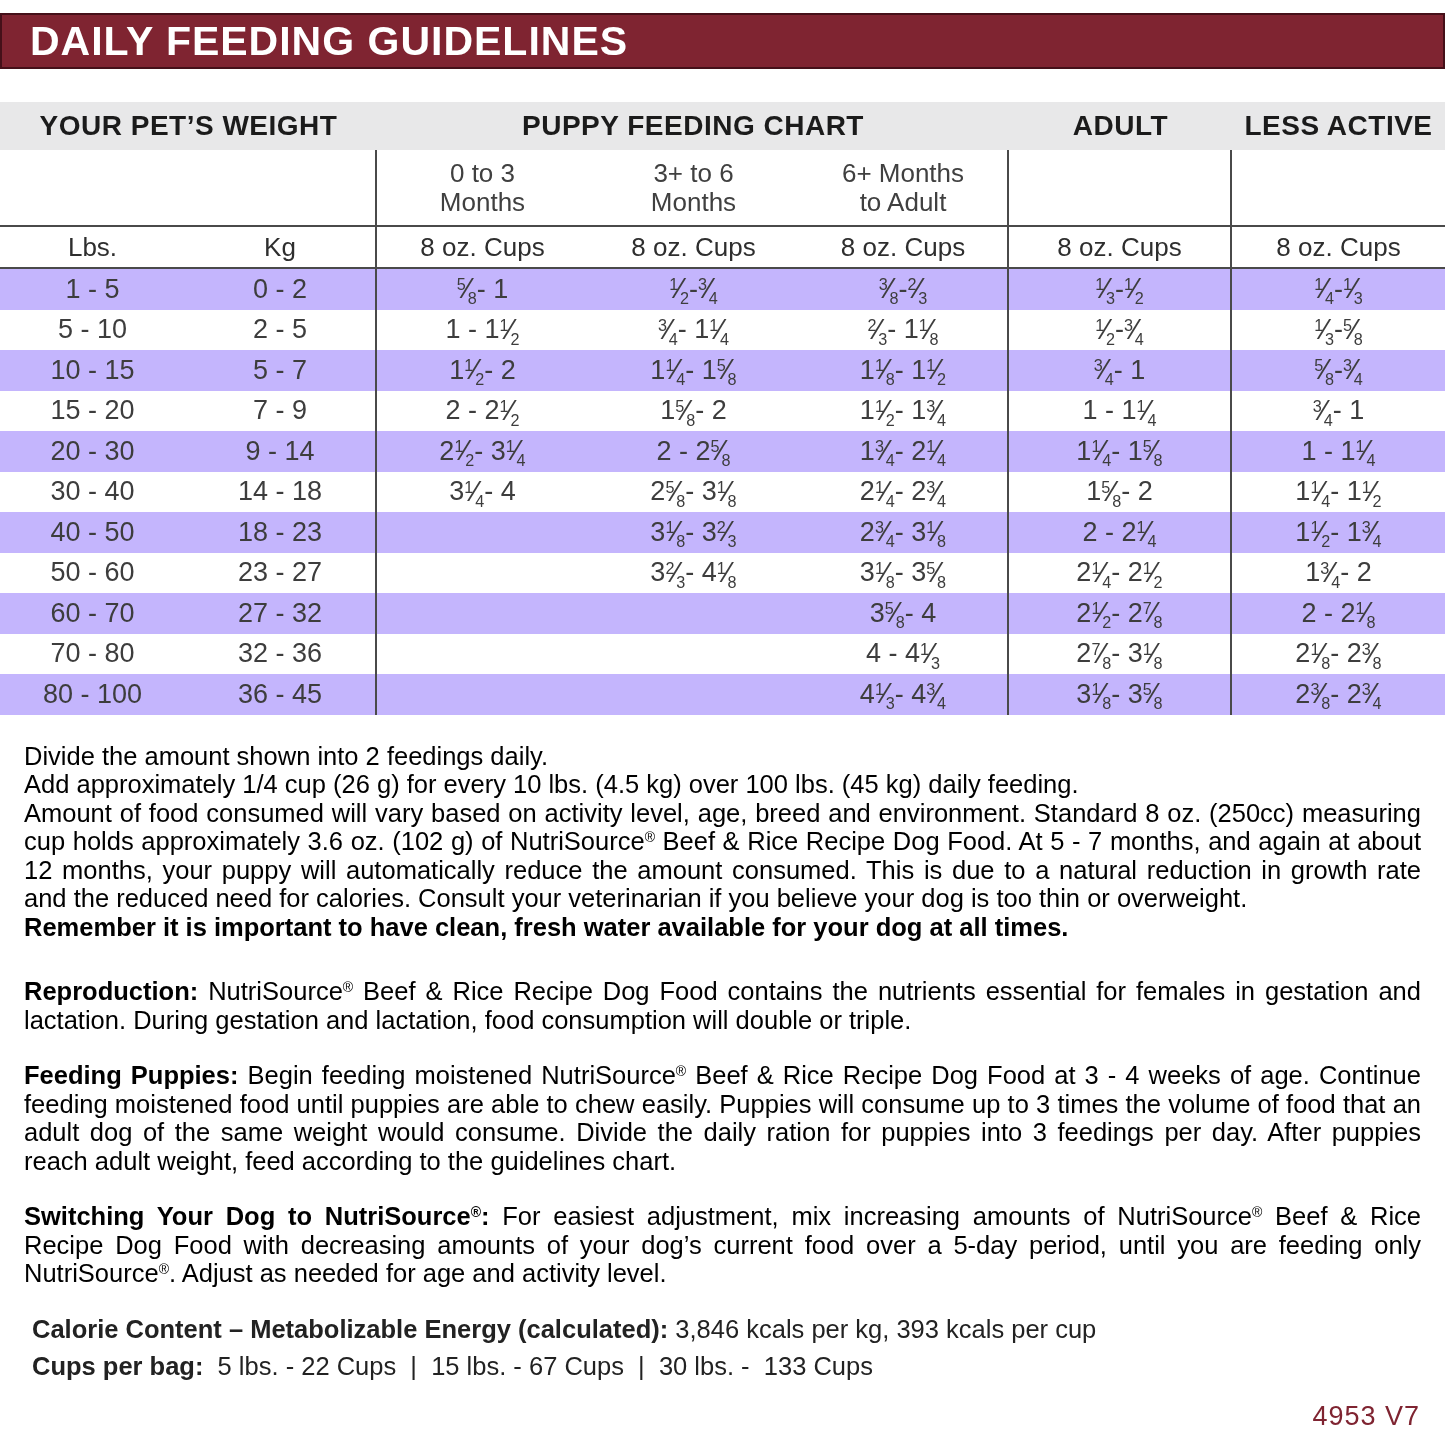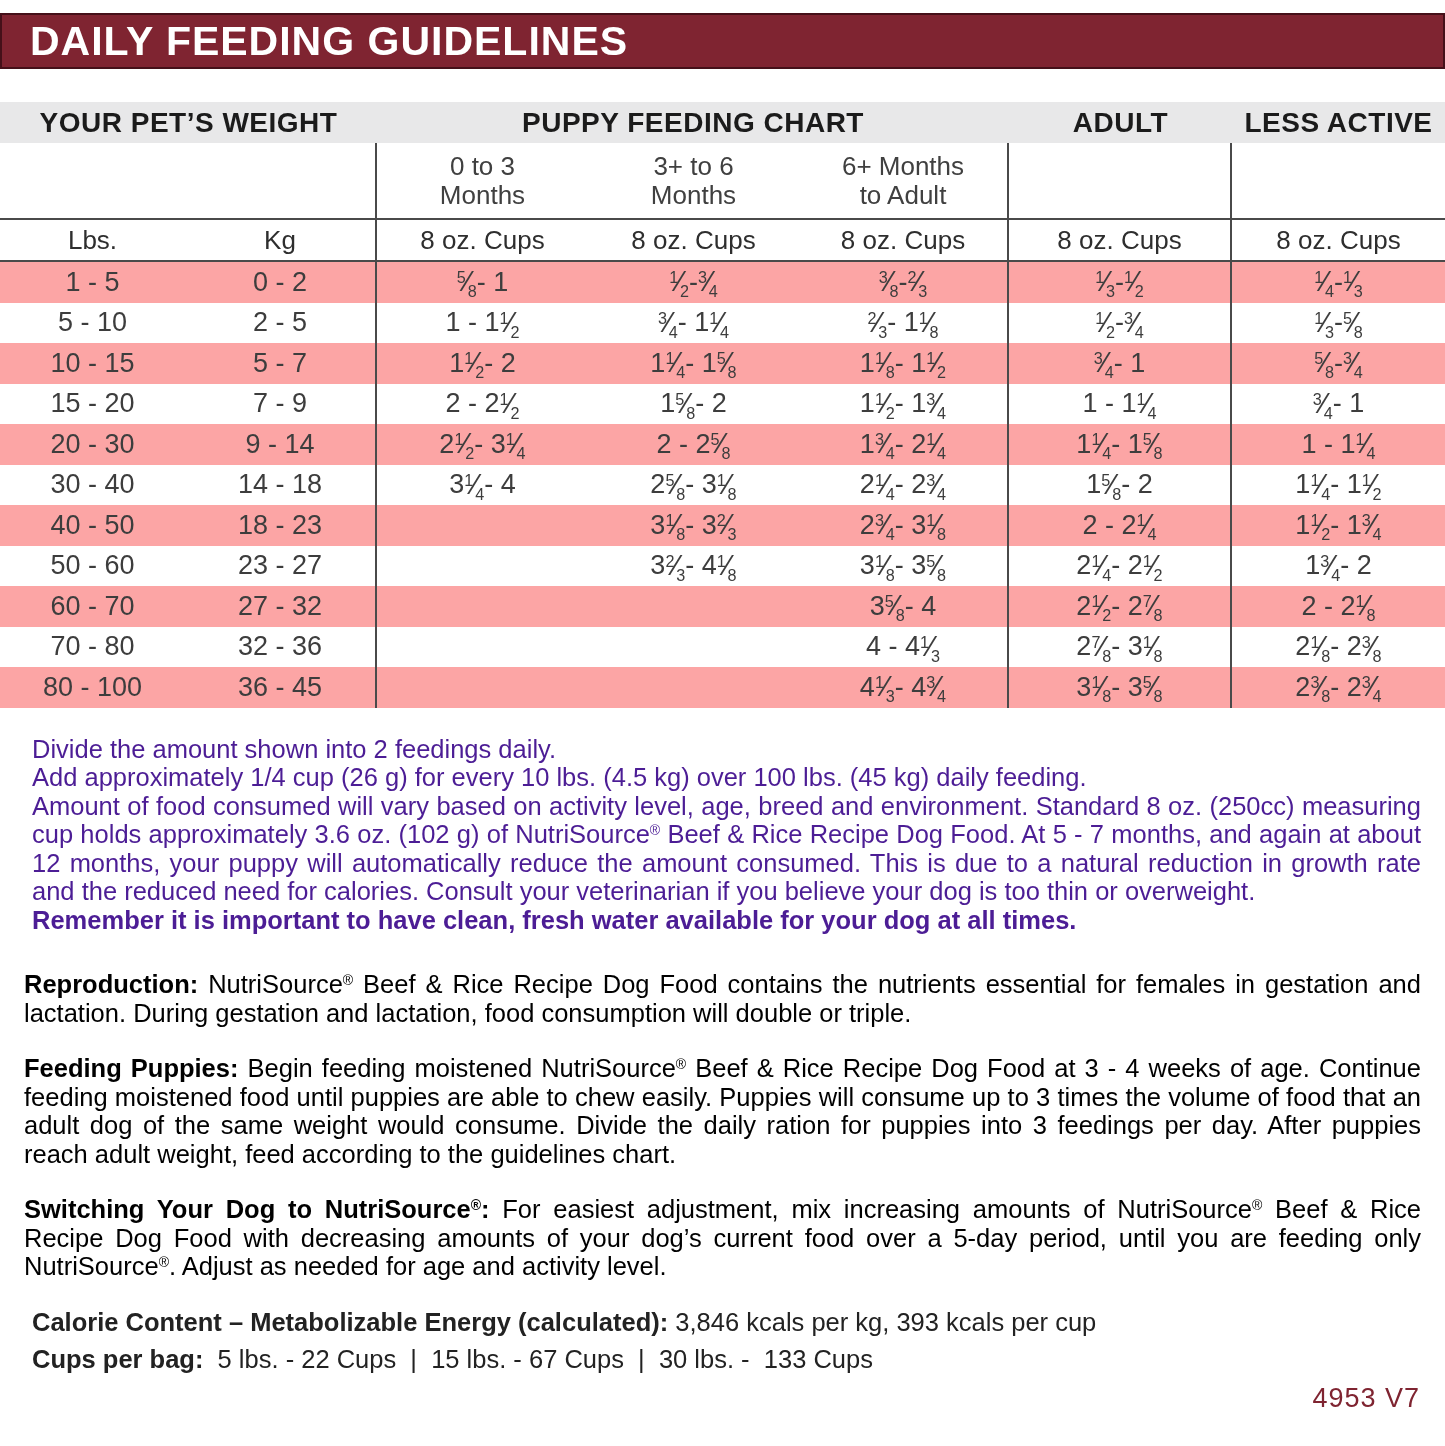--- a/index.html
+++ b/index.html
@@ -25,21 +25,21 @@
     margin:0; color:#ffffff;
     font-size:41px; font-weight:bold; letter-spacing:1px;
   }
 
   
   .sec-grid {
     margin-top:33px;
     display:grid;
     grid-template-columns:377px 632px 223px 213px;
     background:#E8E8E9;
-    height:41px;
+    height:48px;
   }
   .sec-grid .hcell {
     display:flex; align-items:center; justify-content:center;
     font-size:28px; font-weight:bold; color:#1b1b1b; letter-spacing:0.5px;
   }
   .tgrid {
     display:grid;
     grid-template-columns:185px 192px 211px 211px 210px 223px 213px;
   }
   .tcell {
@@ -47,44 +47,44 @@
     box-sizing:border-box;
     text-align:center;
   }
   .bdr { border-right:2px solid #4A4A4A; }
   .age-row { height:75px; border-bottom:2px solid #4A4A4A; }
   .age-row .tcell { font-size:26px; color:#404040; white-space:pre-line; line-height:1.1; }
   .unit-row { height:40px; border-bottom:2px solid #4A4A4A; }
   .unit-row .tcell { font-size:26px; color:#2e2e2e; }
   .trow { height:40.5px; }
   .trow .tcell { font-size:27px; color:#3d3d3d; }
-  .stripe { background:#fca5a5; }
+  .stripe { background:#c4b5fd; }
 
   
   .fr { white-space:nowrap; }
   .fr sup { font-size:0.60em; vertical-align:0.52em; line-height:0; }
   .fr sub { font-size:0.60em; vertical-align:-0.34em; line-height:0; }
   .fr .fs { font-family:"DejaVu Sans", sans-serif; margin:0 -0.05em; }
 
   sup.reg { font-size:0.55em; vertical-align:0.55em; line-height:0; }
 
   
-  .textcol { margin:27px 24px 0 32px; font-size:25.5px; line-height:28.5px; color:#4c1d95; }
+  .textcol { margin:27px 24px 0 24px; font-size:25.5px; line-height:28.5px; color:#000000; }
   .textcol p { margin:0; }
   .textcol p.b { font-weight:bold; }
   .j { text-align:justify; }
   #sections { margin:0 24px; font-size:25.5px; line-height:28.5px; color:#000000; }
   #sections p { margin:36px 0 0 0; }
   #sections p + p { margin-top:27px; }
   #calorie-block { margin:27px 24px 0 24px; font-size:25.5px; line-height:29px; color:#222222; }
   #calorie-block p { margin:8px; }
   .pre { white-space:pre-wrap; }
 
   .footer-code {
-    position:absolute; right:25px; bottom:32px;
+    position:absolute; right:25px; bottom:14px;
     color:#7F2431; font-size:27px; letter-spacing:1px;
   }
 </style>
 </head>
 <body>
 
 <div class="title-band">
   <h1>DAILY FEEDING GUIDELINES</h1>
 </div>
 

